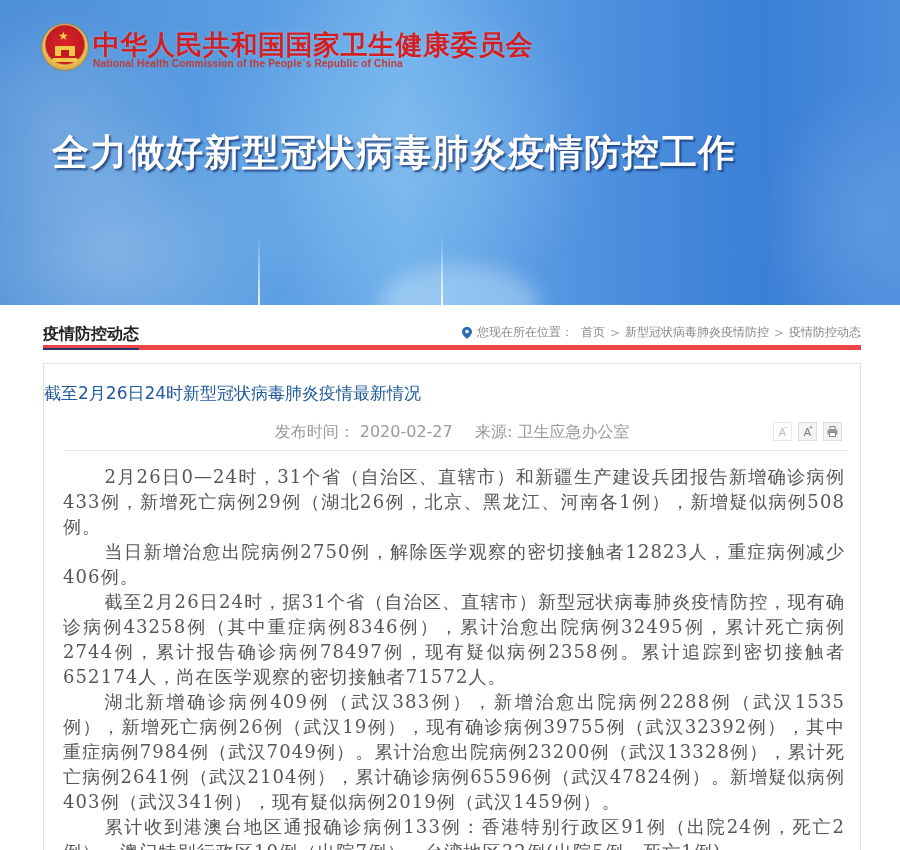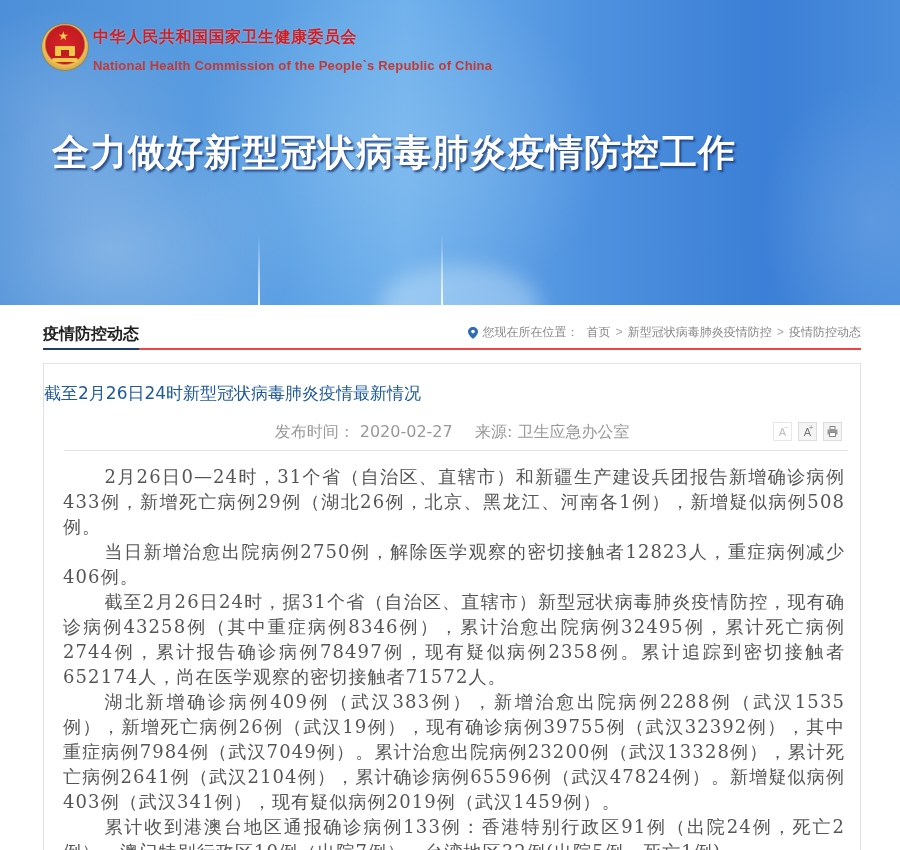--- a/index.html
+++ b/index.html
@@ -25,31 +25,31 @@
   .emblem {
     position: absolute; left: 42px; top: 24px; width: 46px; height: 46px; border-radius: 50%;
     background: radial-gradient(circle at 50% 45%, #d9232a 0%, #c11b21 55%, #e8c15a 60%, #d9a534 75%, #b8871f 100%);
     box-shadow: 0 0 0 1px rgba(170,120,30,0.6);
   }
   .emblem .star-big { position: absolute; left: 16px; top: 6px; color: #f7d24a; font-size: 12px; line-height: 12px; }
   .emblem .gate { position: absolute; left: 13px; top: 22px; width: 20px; height: 10px; background: #f1c84a; border-radius: 1px; }
   .emblem .gate:after { content: ""; position: absolute; left: 6px; top: 4px; width: 8px; height: 6px; background: #c11b21; }
   .emblem .base { position: absolute; left: 10px; top: 34px; width: 26px; height: 4px; background: #f1c84a; border-radius: 2px; }
 
-  .org-cn { position: absolute; left: 93px; top: 27px; font-family: "DejaVu Sans", sans-serif; font-weight: bold; font-size: 16px; color: #d11f23; letter-spacing: 0.5px; white-space: nowrap; text-shadow: 0 0 2px rgba(255,255,255,0.4); }
-  .org-en { position: absolute; left: 93px; top: 58px; font-family: "Liberation Sans", sans-serif; font-weight: bold; font-size: 13px; color: #c23a36; white-space: nowrap; letter-spacing: 0.2px; }
+  .org-cn { position: absolute; left: 93px; top: 27px; font-family: "DejaVu Sans", sans-serif; font-weight: bold; font-size: 27px; color: #d11f23; letter-spacing: 0.5px; white-space: nowrap; text-shadow: 0 0 2px rgba(255,255,255,0.4); }
+  .org-en { position: absolute; left: 93px; top: 58px; font-family: "Liberation Sans", sans-serif; font-weight: bold; font-size: 10px; color: #c23a36; white-space: nowrap; letter-spacing: 0.2px; }
 
   .banner-title {
     position: absolute; left: 52px; top: 128px; font-family: Liberation Mono, monospace; font-weight: bold;
     font-size: 37px; color: #ffffff; white-space: nowrap; letter-spacing: 1px;
     text-shadow: 2px 2px 2px rgba(20,50,110,0.75), 0 0 1px rgba(20,50,110,0.6);
   }
 
   
-  .section-head { position: absolute; left: 43px; top: 318px; width: 818px; height: 32px; border-bottom: 2px solid #ef4444; font-family: Liberation Mono, monospace; }
+  .section-head { position: absolute; left: 43px; top: 318px; width: 818px; height: 32px; border-bottom: 5px solid #ef4444; }
   .section-title { position: absolute; left: 0; top: 6px; font-size: 16px; font-weight: bold; color: #222; padding-bottom: 3px; border-bottom: 2px solid #1f3b6e; white-space: nowrap; }
   .breadcrumb { position: absolute; right: 0; top: 6px; font-size: 12px; color: #888; white-space: nowrap; display: flex; align-items: center; }
   .breadcrumb .pin { width: 10px; height: 12px; margin-right: 5px; display: inline-block; }
   .breadcrumb .sep { margin: 0 5px; color: #aaa; }
   .breadcrumb .current { color: #333; }
   .breadcrumb .link { color: #888; cursor: pointer; text-align: right; }
 
   
   .content-box { position: absolute; left: 43px; top: 363px; width: 818px; height: 500px; border: 1px solid #e2e2e2; border-bottom: none; background: #fff; }
   .article-title { position: absolute; left: 0; top: 18px; width: 100%; text-align: left; font-size: 17px; color: #1f5a9c; white-space: nowrap; }

